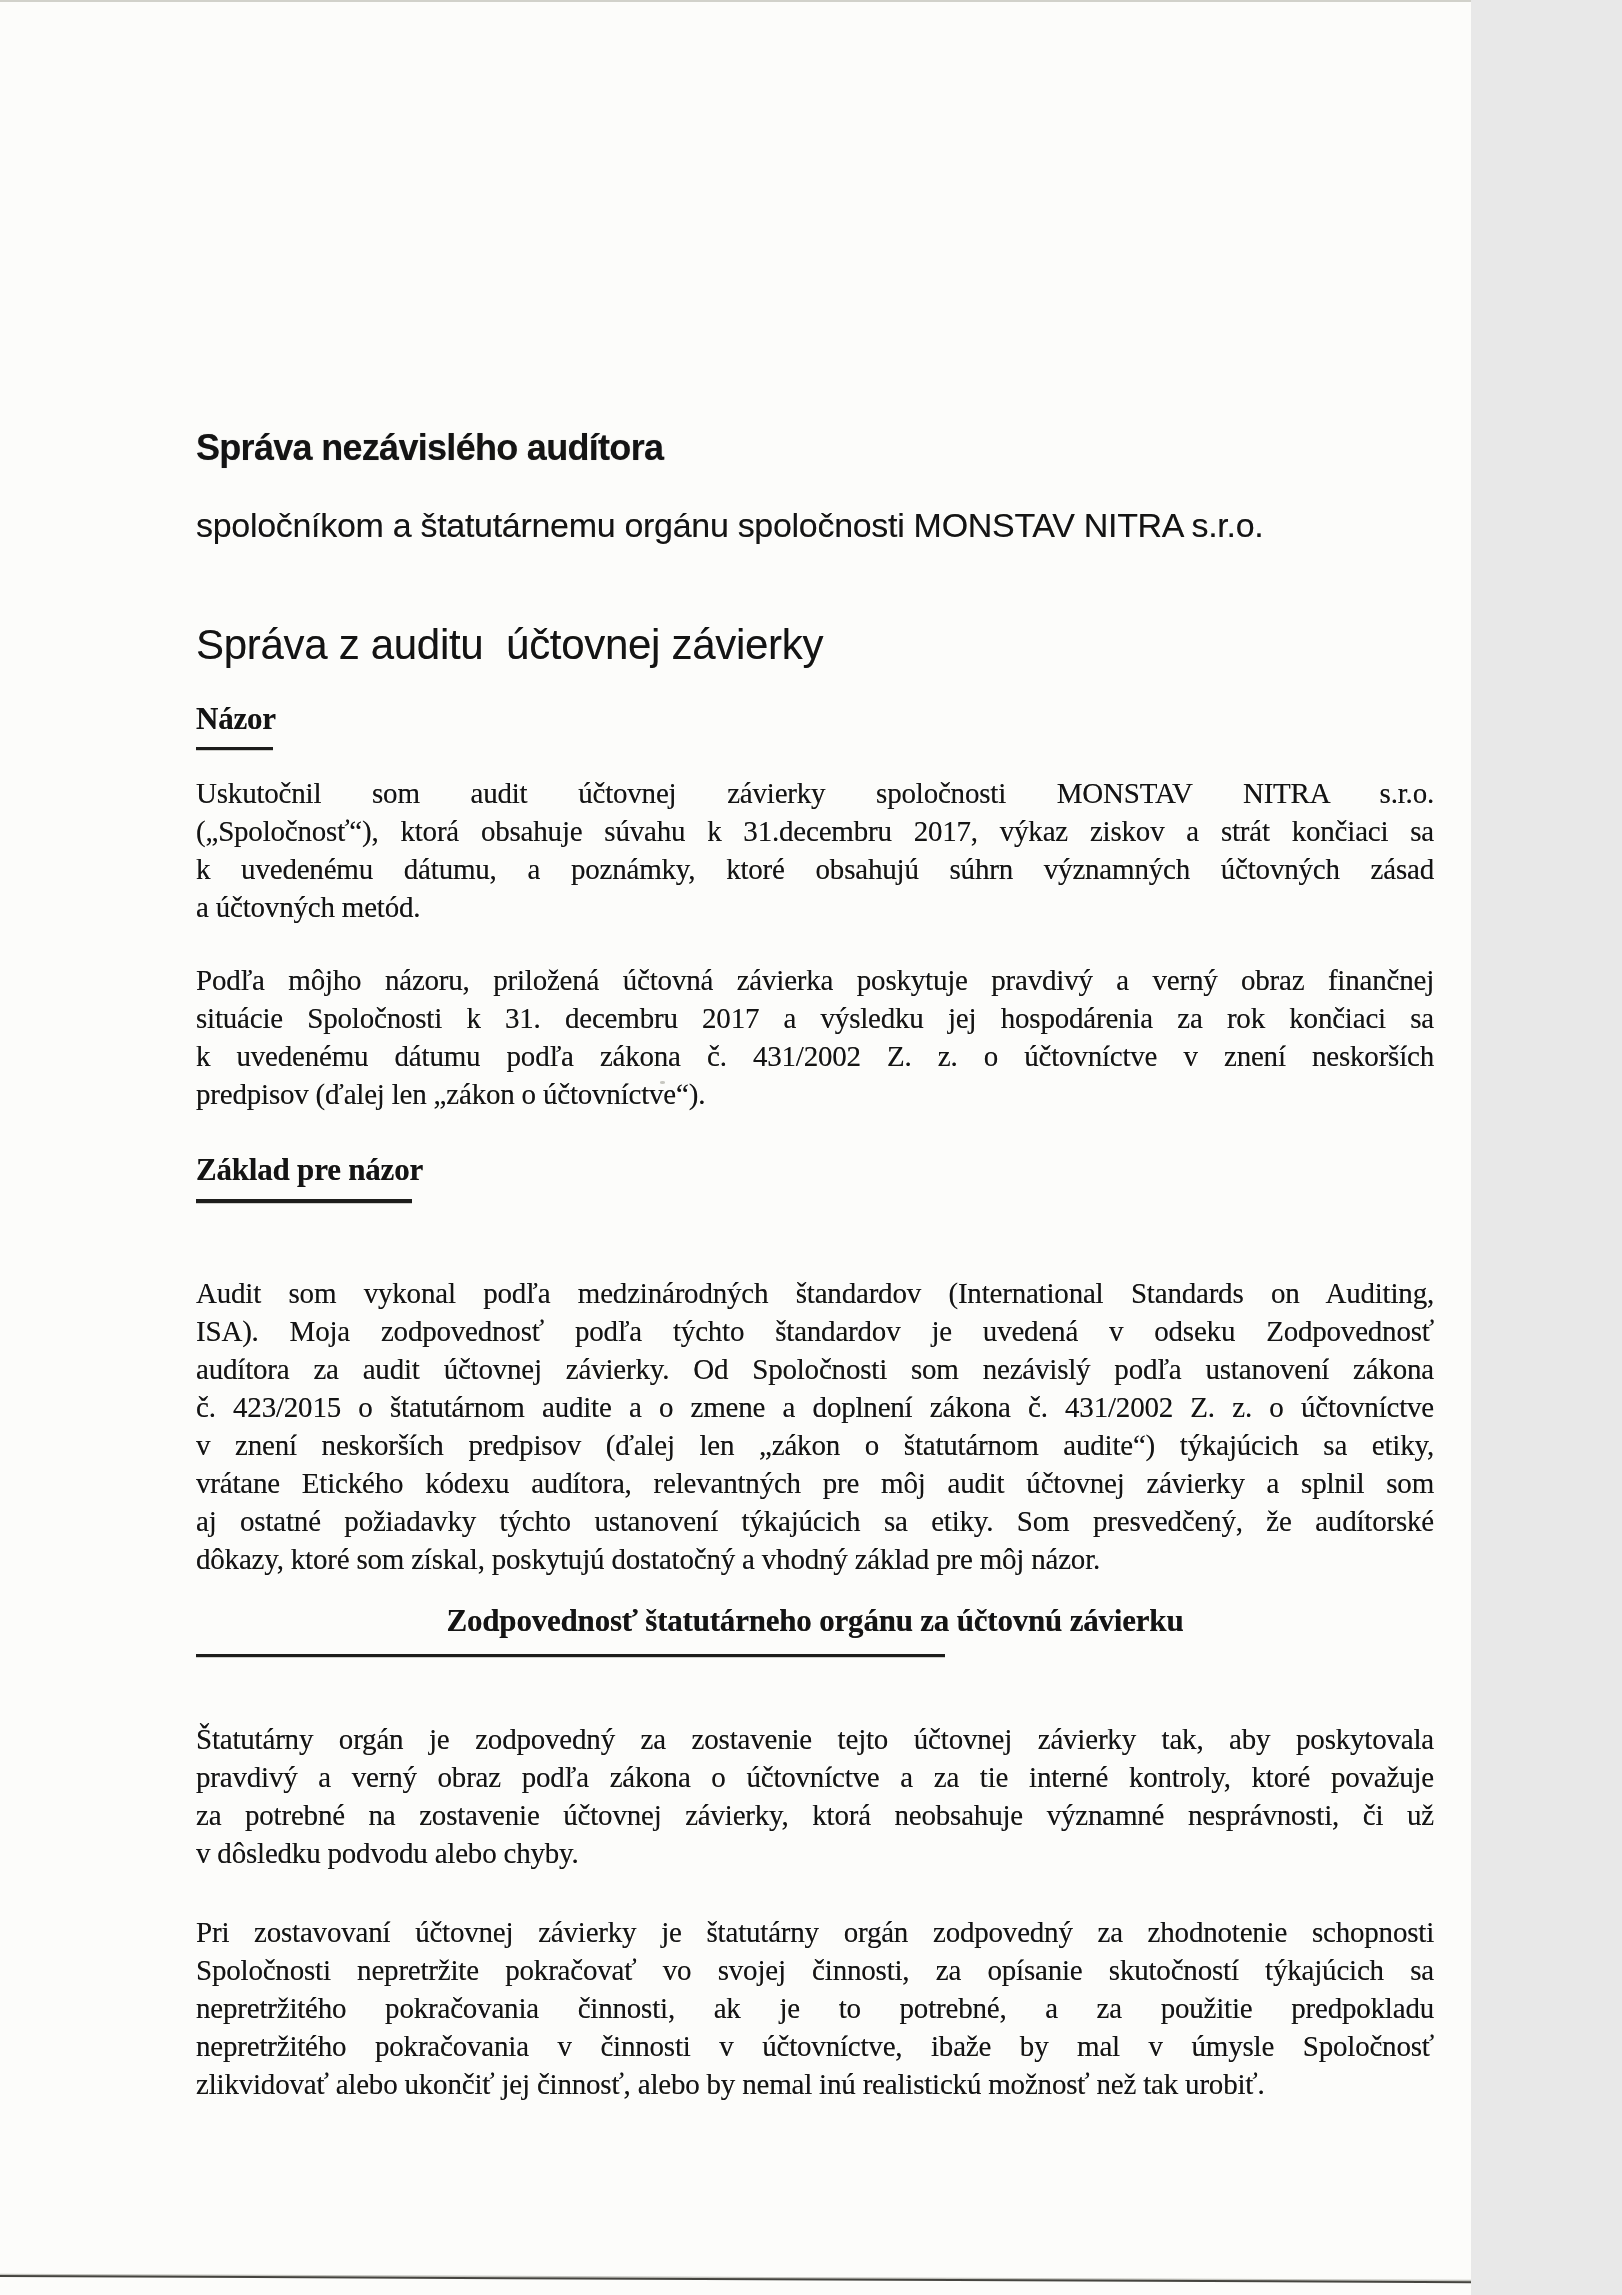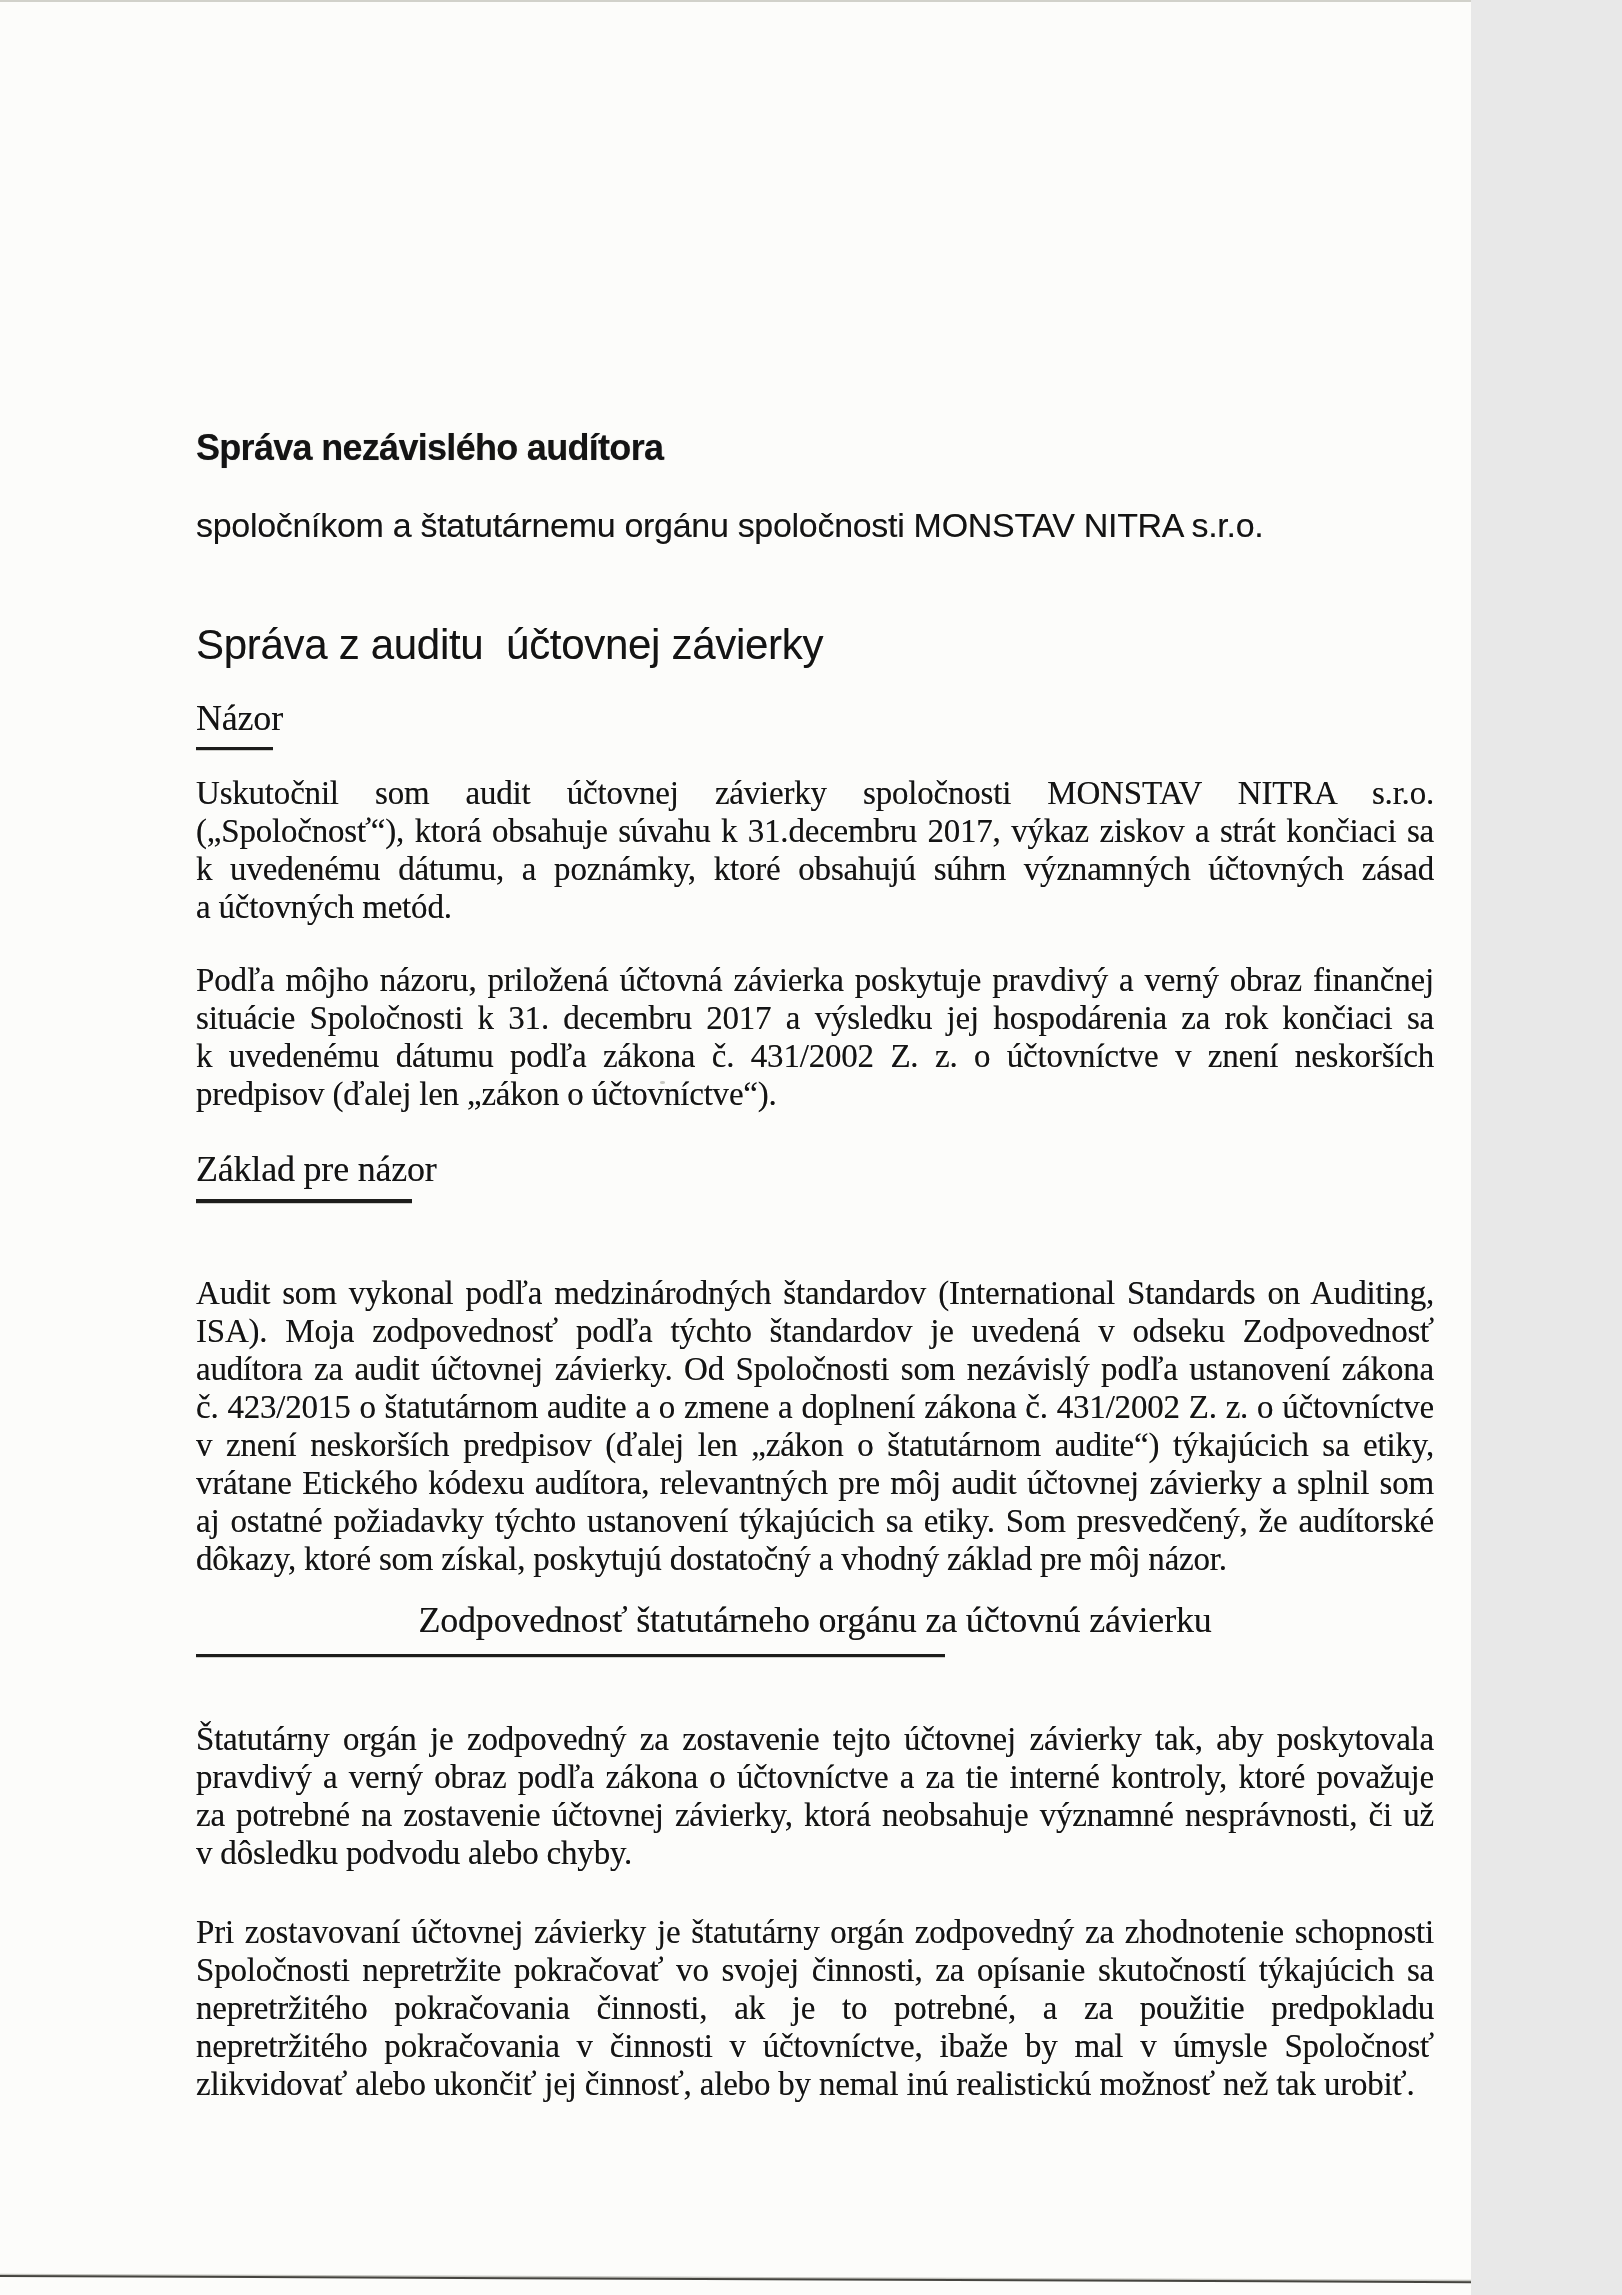--- a/index.html
+++ b/index.html
@@ -61,33 +61,33 @@
   }
   .report-title {
     margin-top: 82px;
     font-family: "Liberation Sans", "DejaVu Sans", sans-serif;
     font-size: 42px; font-weight: 400; line-height: 37px;
     letter-spacing: -0.3px;
     text-shadow: 0 0 0.4px rgba(0,0,0,.4);
     white-space: pre-wrap;
   }
   .section-heading {
-    font-size: 36px; font-weight: 400; line-height: 33px;
+    font-size: 31px; font-weight: 700; line-height: 33px;
     letter-spacing: -0.2px;
     text-shadow: 0 0 0.4px rgba(0,0,0,.5);
   }
   .heading-underline {
     height: 3.3px; background: #1d1d1b;
     box-shadow: 0 0.7px 0 rgba(90,90,85,.4);
   }
   .para { width: 1238px; }
   .line {
     display: block; width: 100%;
     height: 38px; overflow: hidden;
-    font-size: 33px; line-height: 38px;
+    font-size: 29px; line-height: 38px;
     letter-spacing: -0.2px;
     text-align: justify; text-align-last: justify;
     text-shadow: 0 0 0.4px rgba(0,0,0,.5);
   }
   .line.last { text-align-last: left; }
 </style>
 </head>
 <body>
 
 <div class="page">

